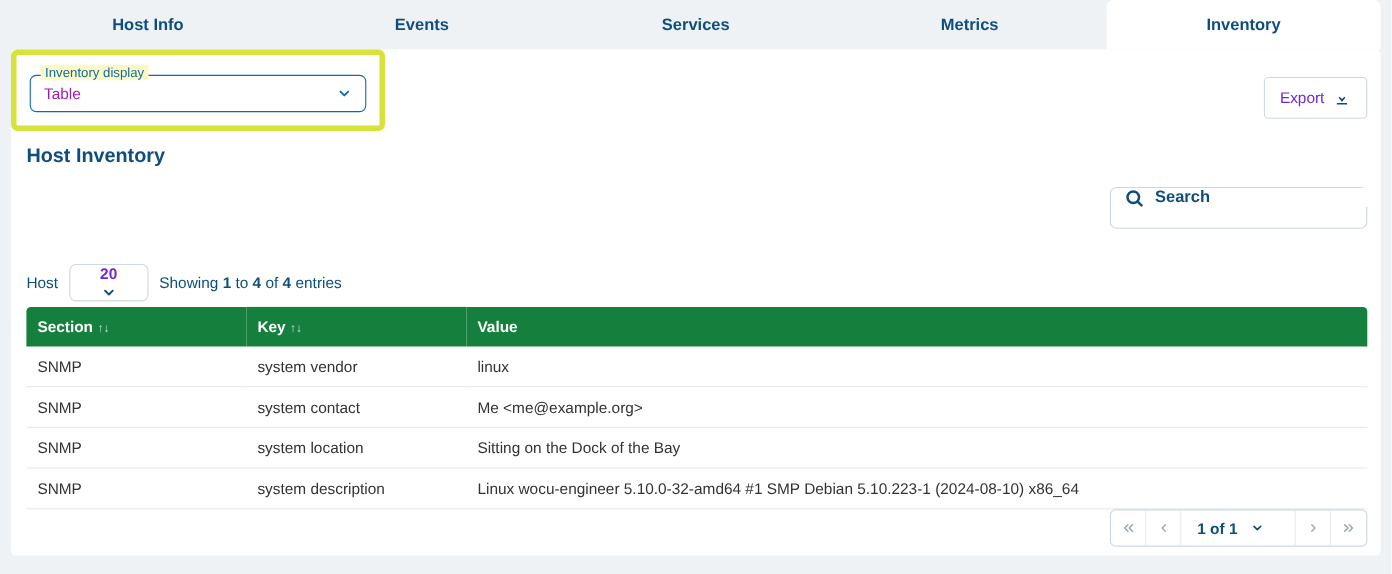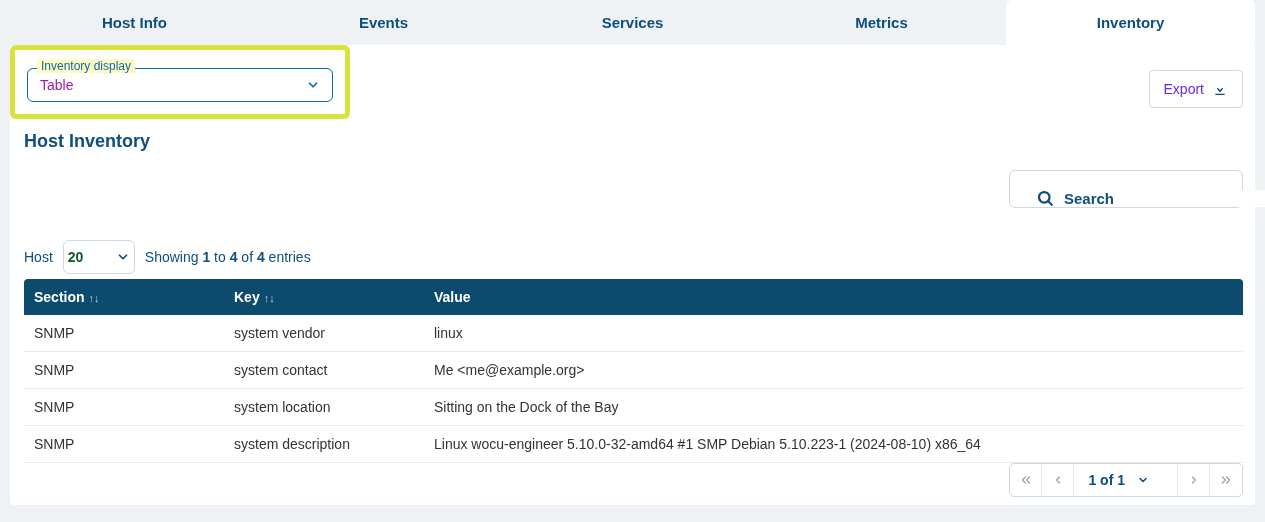--- a/index.html
+++ b/index.html
@@ -103,23 +103,23 @@
   }
   .search-wrap {
     position: absolute;
     top: 125px;
     right: 12px;
     border: 1px solid #cfd8e2;
     border-radius: 6px;
     height: 38px;
     width: 234px;
     display: flex;
-    align-items: flex-end;
+    align-items: flex-start;
     gap: 10px;
-    padding: 0 26px;
+    padding: 0 12px;
   }
   .search-wrap input {
     border: none;
     outline: none;
     flex: 1;
     font-size: 15px;
     color: #0e4e7d;
     font-weight: 600;
   }
   .search-wrap input::placeholder { color: #0e4e7d; font-weight: 600; }
@@ -134,36 +134,37 @@
     font-size: 14px;
   }
   .page-size {
     border: 1px solid #cfd8e2;
     border-radius: 6px;
     height: 34px;
     width: 72px;
     display: flex;
     align-items: center;
     justify-content: space-between;
-    padding: 0 4px;
-    color: #14532d;
-    font-weight: 600;
-    cursor: pointer;
+    padding: 0 16px;
+    color: #6d28d9;
+    font-weight: 600;
+    cursor: pointer;
+    flex-direction: column;
   }
   .entries-text strong { font-weight: 700; }
   .table {
     position: absolute;
     top: 234px;
     left: 14px;
     right: 12px;
     border-collapse: collapse;
     width: calc(100% - 26px);
   }
   .table thead th {
-    background: #0c4a6e;
+    background: #15803d;
     color: #fff;
     text-align: left;
     padding: 10px 10px;
     font-weight: 600;
     font-size: 14px;
   }
   .table thead th:first-child { border-top-left-radius: 4px; }
   .table thead th:last-child  { border-top-right-radius: 4px; }
   .sort-icon { opacity: .7; font-size: 11px; margin-left: 4px; }
   .table tbody td {

